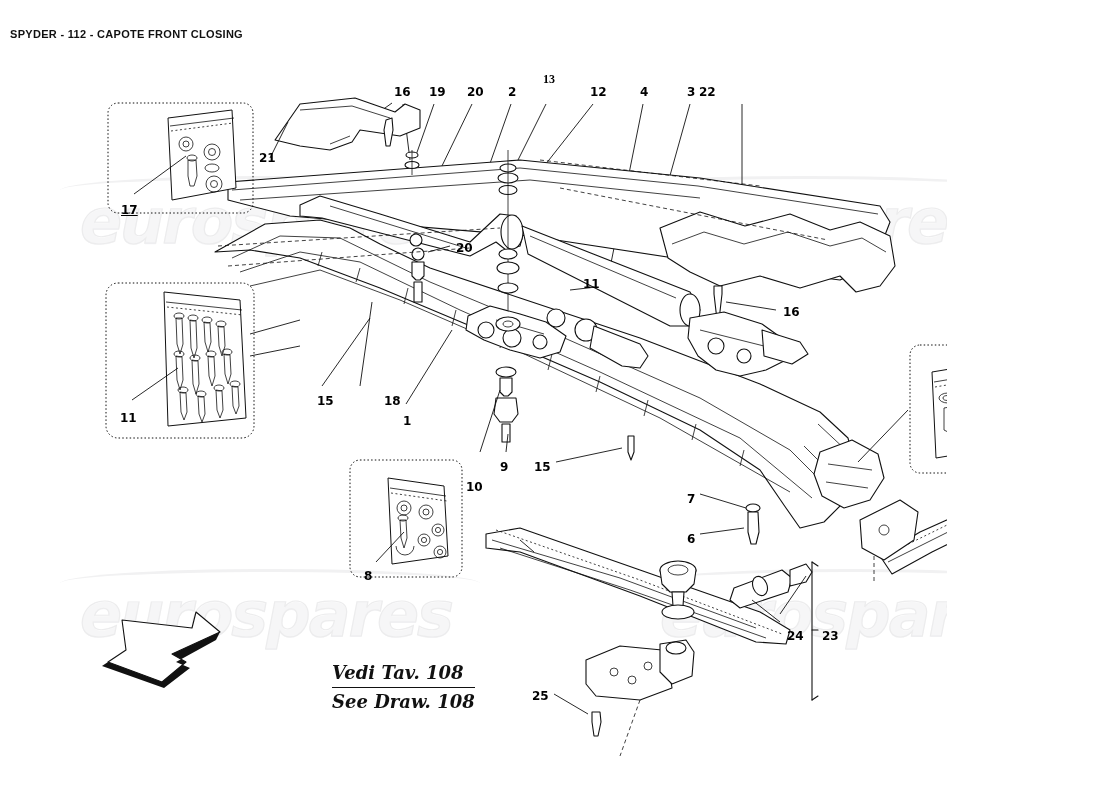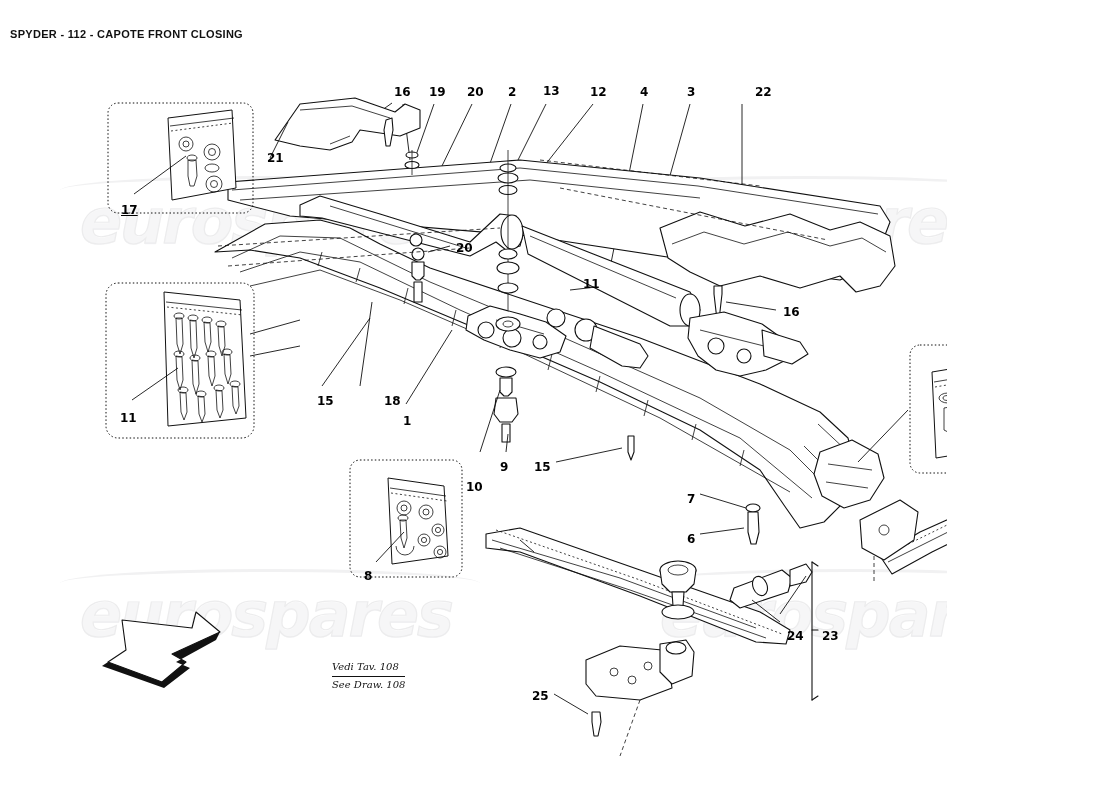--- a/index.html
+++ b/index.html
@@ -63,22 +63,22 @@
     line-height: 1;
     white-space: nowrap;
   }
   
   #ref-note {
     position: absolute;
     left: 332px;
     top: 660px;
     font-family: "DejaVu Serif", serif;
     font-style: italic;
-    font-weight: normal;
-    font-size: 10px;
+    font-weight: bold;
+    font-size: 18px;
     color: #111111;
     line-height: 1.45;
   }
   #ref-note .line1 {
     border-bottom: 1.6px solid #111111;
     padding-bottom: 1px;
     display: block;
   }
   #ref-note .line2 { display: block; padding-top: 1px; }
 </style>
@@ -438,26 +438,26 @@
 
   <div id="ref-note">
     <span class="line1">Vedi Tav. 108</span>
     <span class="line2">See Draw. 108</span>
   </div>
 
   <div class="callout" style="left:394px; top:86px;">16</div>
   <div class="callout" style="left:429px; top:86px;">19</div>
   <div class="callout" style="left:467px; top:86px;">20</div>
   <div class="callout" style="left:508px; top:86px;">2</div>
-  <div class="callout" style="left:543px; top:85px;">13</div>
+  <div class="callout" style="left:543px; top:73px;font-family:Liberation Serif, serif;">13</div>
   <div class="callout" style="left:590px; top:86px;">12</div>
   <div class="callout" style="left:640px; top:86px;">4</div>
   <div class="callout" style="left:687px; top:86px;">3</div>
-  <div class="callout" style="left:755px; top:86px;">22</div>
-  <div class="callout" style="left:259px; top:152px;margin-left:8px;">21</div>
+  <div class="callout" style="left:699px; top:86px;">22</div>
+  <div class="callout" style="left:259px; top:152px;">21</div>
   <div class="callout" style="left:121px; top:204px;text-decoration:underline;">17</div>
   <div class="callout" style="left:456px; top:242px;">20</div>
   <div class="callout" style="left:583px; top:278px;text-align:right;">11</div>
   <div class="callout" style="left:783px; top:306px;">16</div>
   <div class="callout" style="left:120px; top:412px;">11</div>
   <div class="callout" style="left:317px; top:395px;">15</div>
   <div class="callout" style="left:356px; top:395px;margin-left:28px;">18</div>
   <div class="callout" style="left:403px; top:415px;">1</div>
   <div class="callout" style="left:466px; top:461px;margin-top:20px;">10</div>
   <div class="callout" style="left:500px; top:461px;">9</div>

